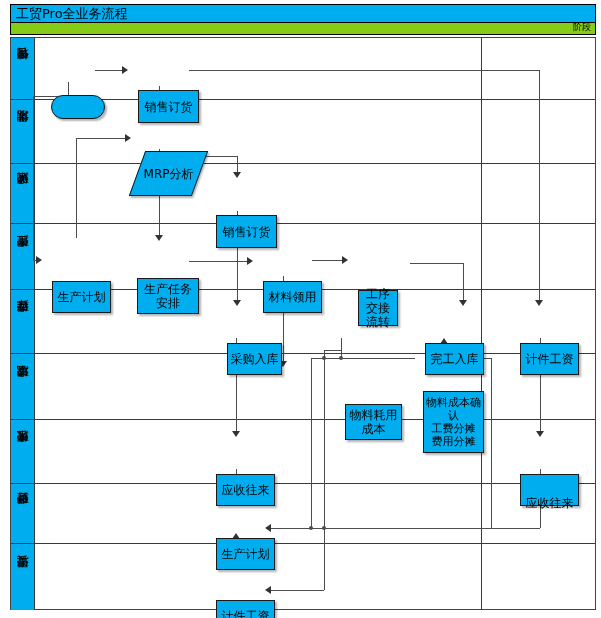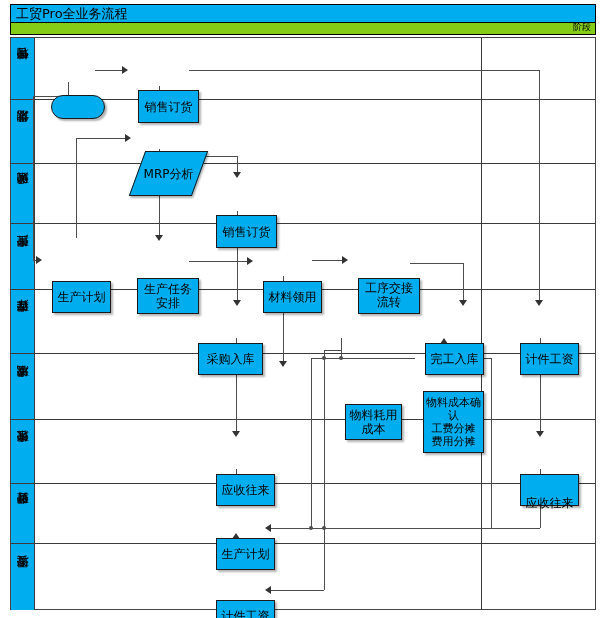--- a/index.html
+++ b/index.html
@@ -218,24 +218,24 @@
         </div>
         <div class="node" style="left: 41px; top: 243px; width: 59px; height: 32px;">
           <div style="width: 100%;">生产计划</div>
         </div>
         <div class="node" style="left: 126px; top: 240px; width: 62px; height: 36px;">
           <div style="width: 100%;">生产任务安排</div>
         </div>
         <div class="node" style="left: 252px; top: 243px; width: 59px; height: 32px;">
           <div style="width: 100%;">材料领用</div>
         </div>
-        <div class="node" style="left: 347px; top: 240px; width: 62px; height: 36px; font-family: Liberation Mono, monospace;">
+        <div class="node" style="left: 347px; top: 252px; width: 40px; height: 36px;">
           <div style="width: 100%;">工序交接流转</div>
         </div>
-        <div class="node" style="left: 187px; top: 305px; width: 65px; height: 32px;">
+        <div class="node" style="left: 216px; top: 305px; width: 55px; height: 32px;">
           <div style="width: 100%;">采购入库</div>
         </div>
         <div class="node" style="left: 414px; top: 305px; width: 59px; height: 32px;">
           <div style="width: 100%;">完工入库</div>
         </div>
         <div class="node" style="left: 509px; top: 305px; width: 59px; height: 32px;">
           <div style="width: 100%;">计件工资</div>
         </div>
         <div class="node" style="left: 334px; top: 366px; width: 57px; height: 36px;">
           <div style="width: 100%;">物料耗用成本</div>

